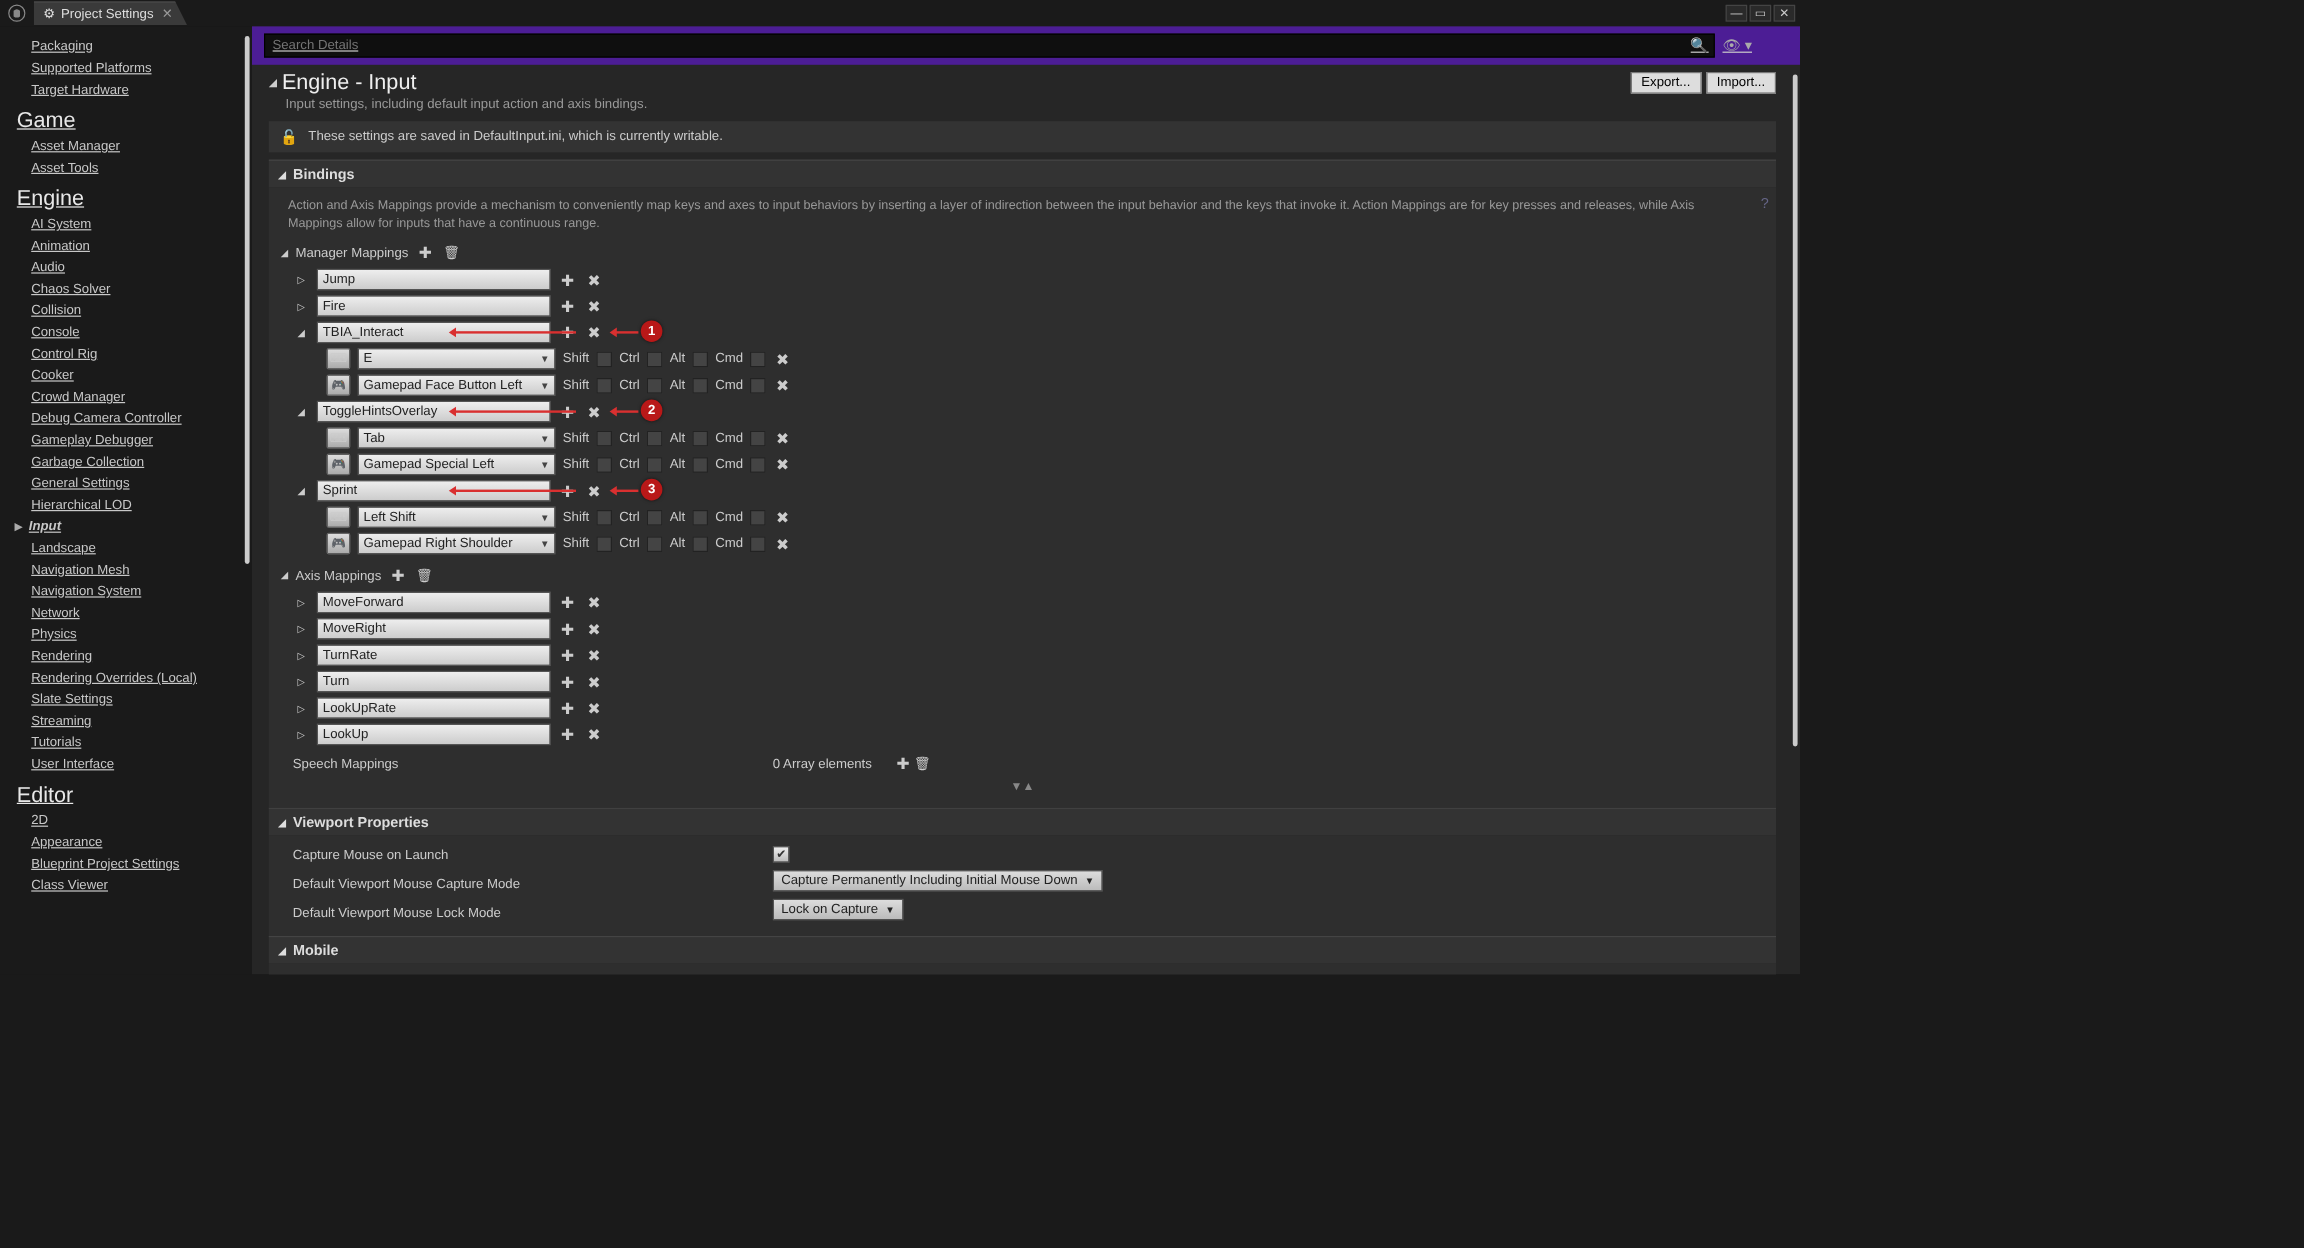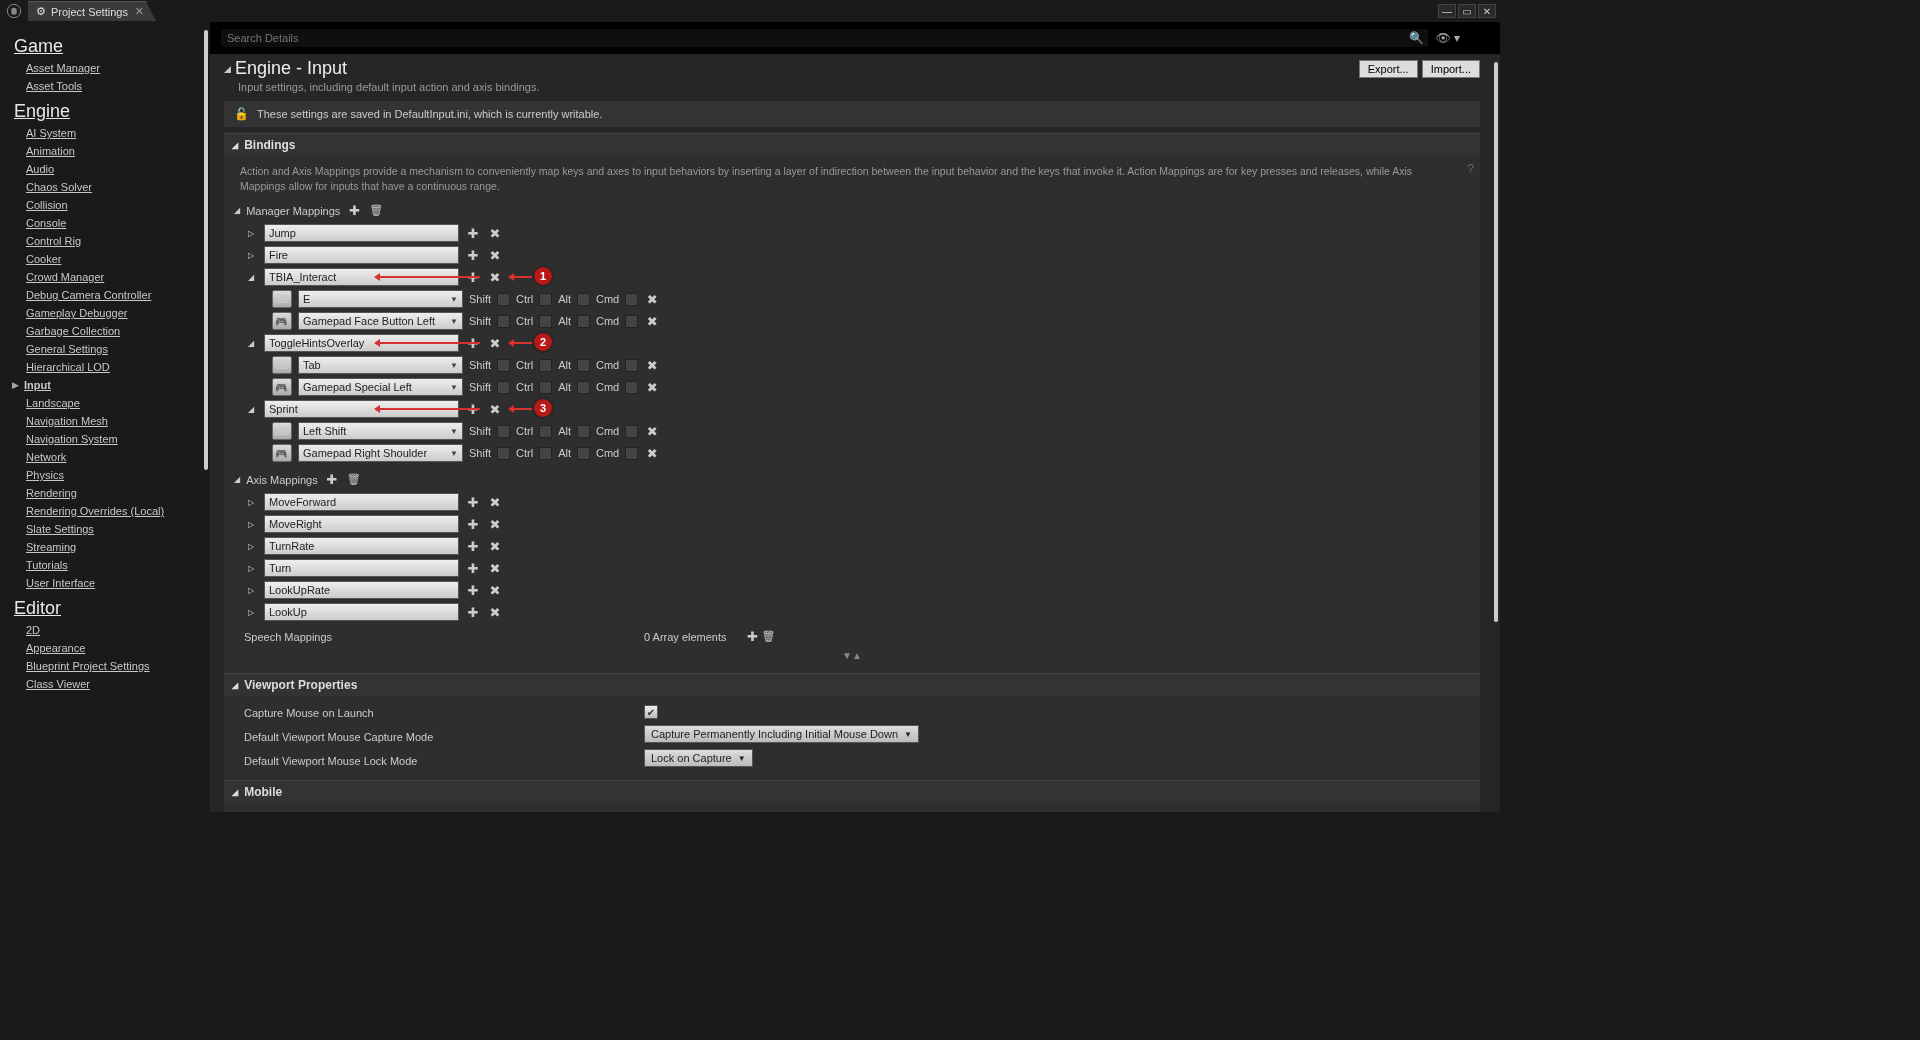--- a/index.html
+++ b/index.html
@@ -13,29 +13,29 @@
 .tab .gear { font-size: 11px; }
 .tab .close-x { position: absolute; right: 12px; color: #999; font-size: 11px; }
 .win-controls { margin-left: auto; display: flex; gap: 2px; padding-right: 4px; }
 .win-controls div { width: 18px; height: 14px; background: #2a2a2a; display: flex; align-items: center; justify-content: center; font-size: 10px; color: #ccc; border: 1px solid #444; }
 
 
 .main { display: flex; height: calc(100% - 22px); }
 .sidebar { width: 210px; background: #1a1a1a; padding: 8px 0 8px 14px; overflow-y: hidden; position: relative; }
 .sidebar::after { content: ""; position: absolute; right: 2px; top: 8px; width: 4px; height: 440px; background: #ccc; border-radius: 2px; }
 .sidebar .link { color: #c8c8c8; text-decoration: underline; font-size: 11px; padding: 3px 0 3px 12px; display: block; cursor: pointer; }
-.sidebar .link.selected { font-weight: bold; }
+.sidebar .link.selected { font-weight: bold; font-style: italic; }
 .sidebar .link-row { display: flex; align-items: center; }
 .sidebar .link-row .arrow { width: 10px; font-size: 9px; color: #aaa; margin-left: -2px; margin-right: 2px; }
 .sidebar h2 { font-size: 18px; font-weight: normal; color: #e8e8e8; padding: 6px 0 2px 0; text-decoration: underline; }
 
 .content { flex: 1; background: #262626; display: flex; flex-direction: column; position: relative; }
 .content .inner-scroll { position: absolute; right: 2px; top: 40px; width: 4px; height: 560px; background: #ccc; border-radius: 2px; }
 
-.search-row { padding: 6px 40px 6px 10px; display: flex; align-items: center; background: #000000; }
+.search-row { padding: 6px 40px 6px 10px; display: flex; align-items: center; background: #4c1d95; text-decoration: underline; }
 .search-input { flex: 1; background: #0f0f0f; border: 1px solid #000; color: #777; padding: 3px 6px; font-size: 11px; height: 20px; }
 .search-mag { width: 18px; height: 18px; margin-left: -22px; color: #888; display: flex; align-items: center; justify-content:center; font-size:12px; }
 .eye { margin-left: 10px; color: #aaa; font-size: 12px; display:flex; align-items:center; }
 
 .header-row { padding: 4px 20px 2px 14px; display: flex; align-items: center; }
 .header-row h1 { font-size: 18px; font-weight: normal; color: #eee; }
 .header-row .collapse-tri { font-size: 9px; margin-right: 4px; color: #ccc; }
 .header-row .btns { margin-left: auto; display: flex; gap: 4px; }
 .header-row .btns button { background: #ddd; border: 1px solid #777; padding: 2px 8px; font-size: 11px; cursor:pointer; }
 .subdesc { padding: 0 20px 8px 28px; color: #999; font-size: 11px; }
@@ -98,20 +98,25 @@
   </div>
   <div class="win-controls">
     <div>—</div>
     <div>▭</div>
     <div>✕</div>
   </div>
 </div>
 
 <div class="main">
   <div class="sidebar">
+    <div id="sb-top">
+        <a class="link">Packaging</a>
+        <a class="link">Supported Platforms</a>
+        <a class="link">Target Hardware</a>
+      </div>
     <h2>Game</h2>
     <div id="sb-game">
         <a class="link">Asset Manager</a>
         <a class="link">Asset Tools</a>
       </div>
     <h2>Engine</h2>
     <div id="sb-engine">
         <a class="link">AI System</a>
         <a class="link">Animation</a>
         <a class="link">Audio</a>

